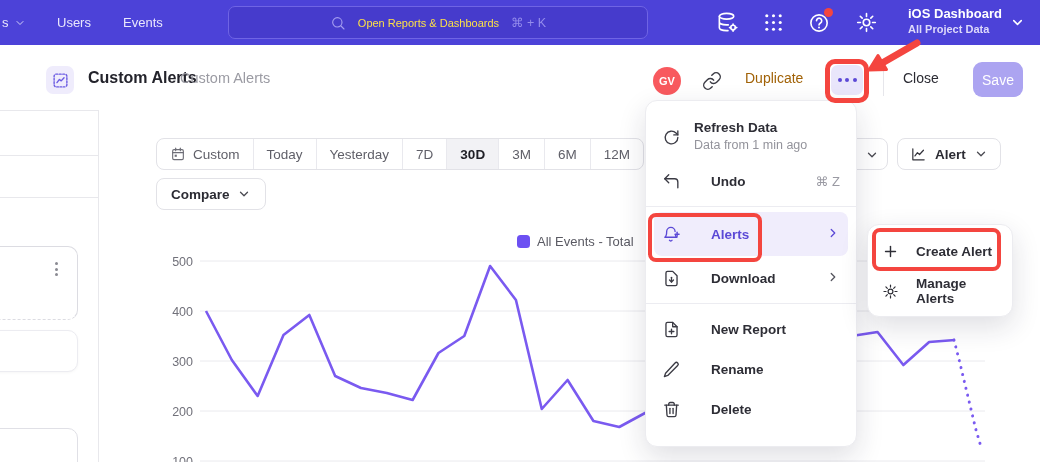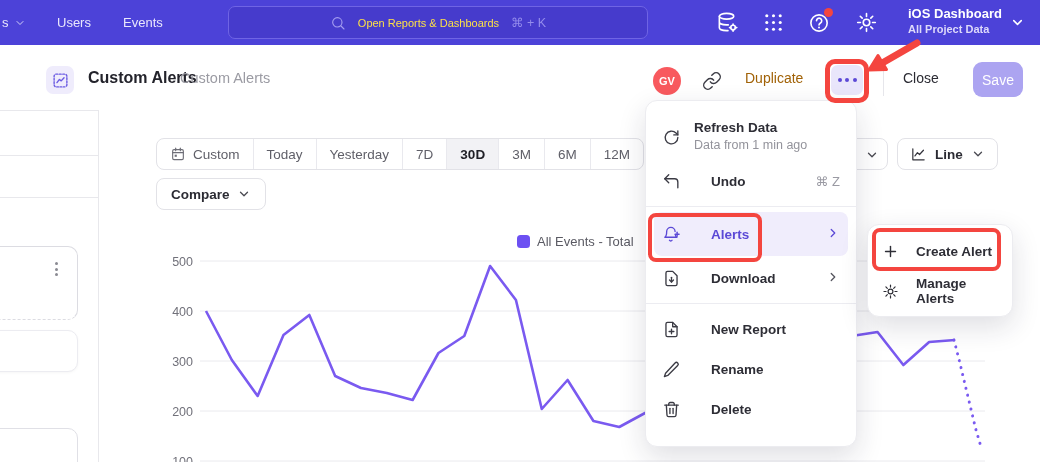--- a/index.html
+++ b/index.html
@@ -308,21 +308,21 @@
     <svg class="ic" viewBox="0 0 24 24" style="stroke-width:2.2">
         <polyline points="6 9 12 15 18 9"></polyline>
       </svg>
   </div>
 
   <div class="linetype-btn">
     <svg class="ic lt" viewBox="0 0 24 24">
         <path d="M4 4v15.5h16"></path>
         <polyline points="7 14 10.5 9.5 13.5 12 19 6"></polyline>
       </svg>
-    <span>Line</span>
+    <span>Alert</span>
     <svg class="ic chev" viewBox="0 0 24 24" style="stroke-width:2.2">
         <polyline points="6 9 12 15 18 9"></polyline>
       </svg>
   </div>
 
   <div class="menu">
     <div class="m-refresh">
       <svg class="ic" viewBox="0 0 24 24" style="margin-top:2px">
           <path d="M20 12a8 8 0 1 1-2.3-5.6L20 8.7"></path>
           <polyline points="20 3.6 20 8.7 14.9 8.7"></polyline>

